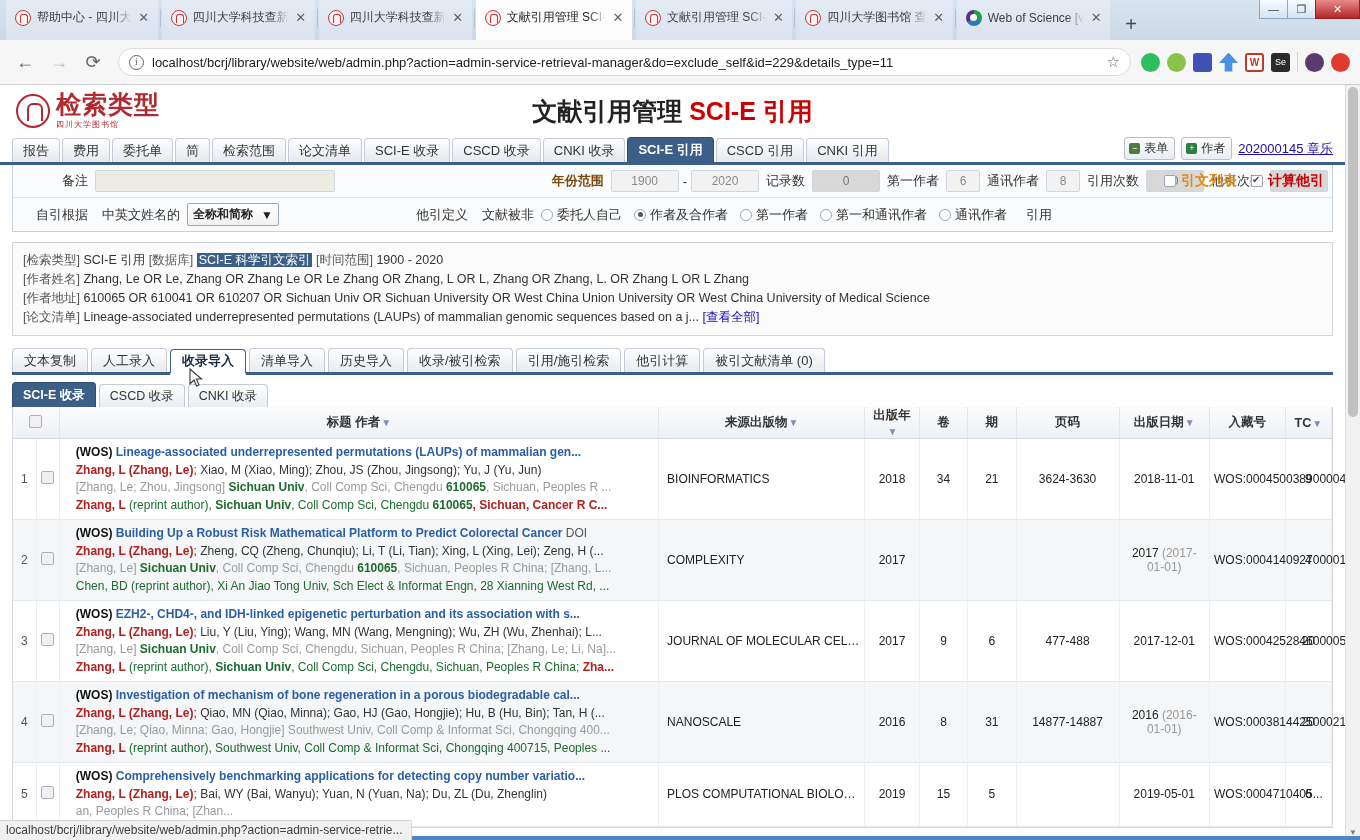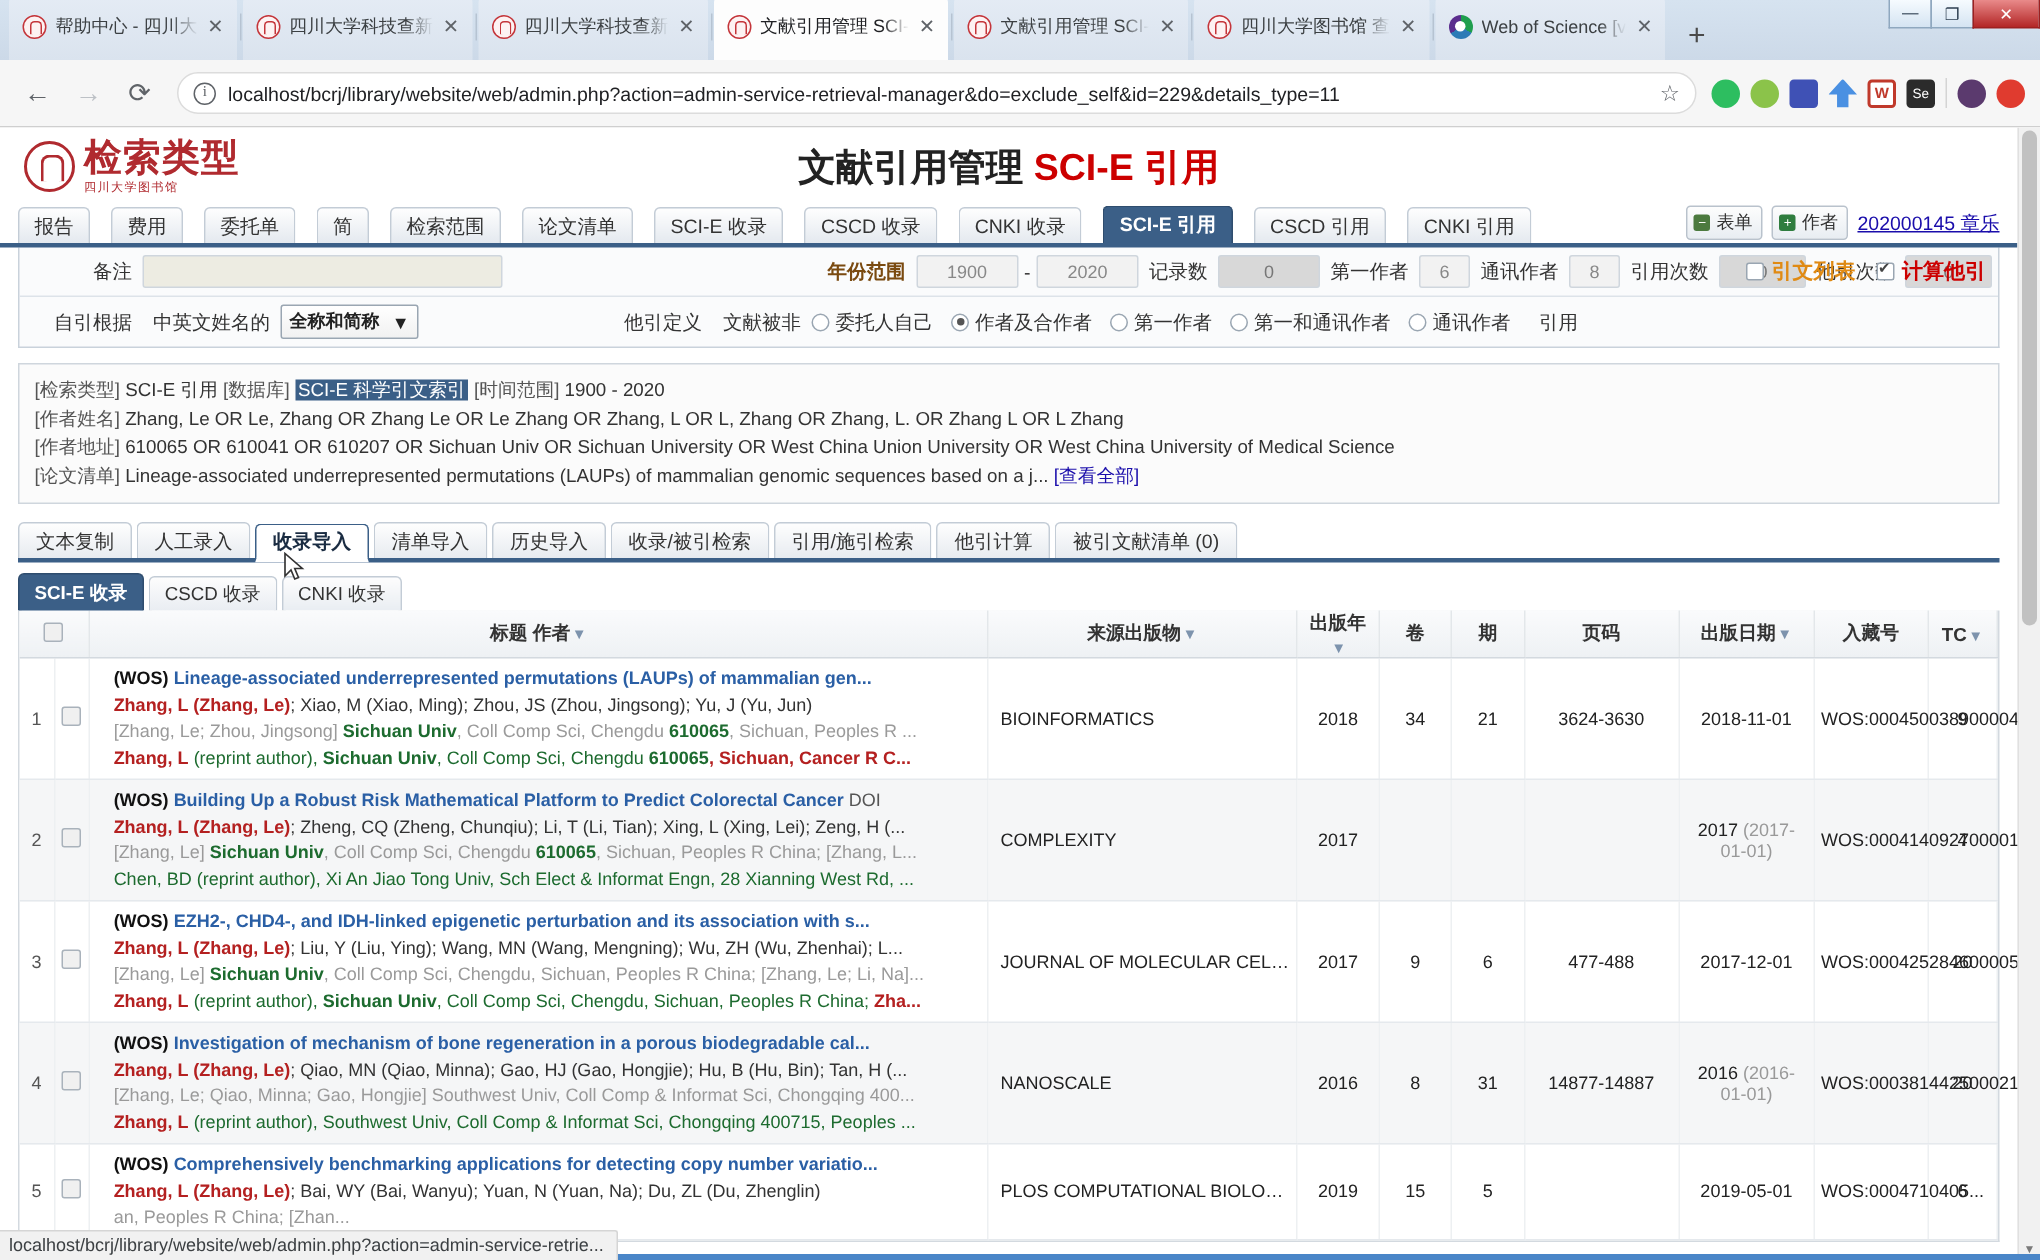--- a/index.html
+++ b/index.html
@@ -225,21 +225,21 @@
   }
   .mt {
     height: 24px;
     padding: 0 10px;
     display: flex; align-items: center;
     font-size: 13px; color: #333;
     background: linear-gradient(180deg,#fefefe 0%, #e4e9ef 100%);
     border: 1px solid #c3ccd6;
     border-bottom: none;
     border-radius: 4px 4px 0 0;
-    margin-right: 14px;
+    margin-right: 2px;
   }
   .mt.active {
     background: #3b5f87;
     color: #fff;
     font-weight: bold;
     border-color: #2f4d6e;
     height: 25px;
   }
   #header-right {
     position: absolute; right: 12px; bottom: 2px;

